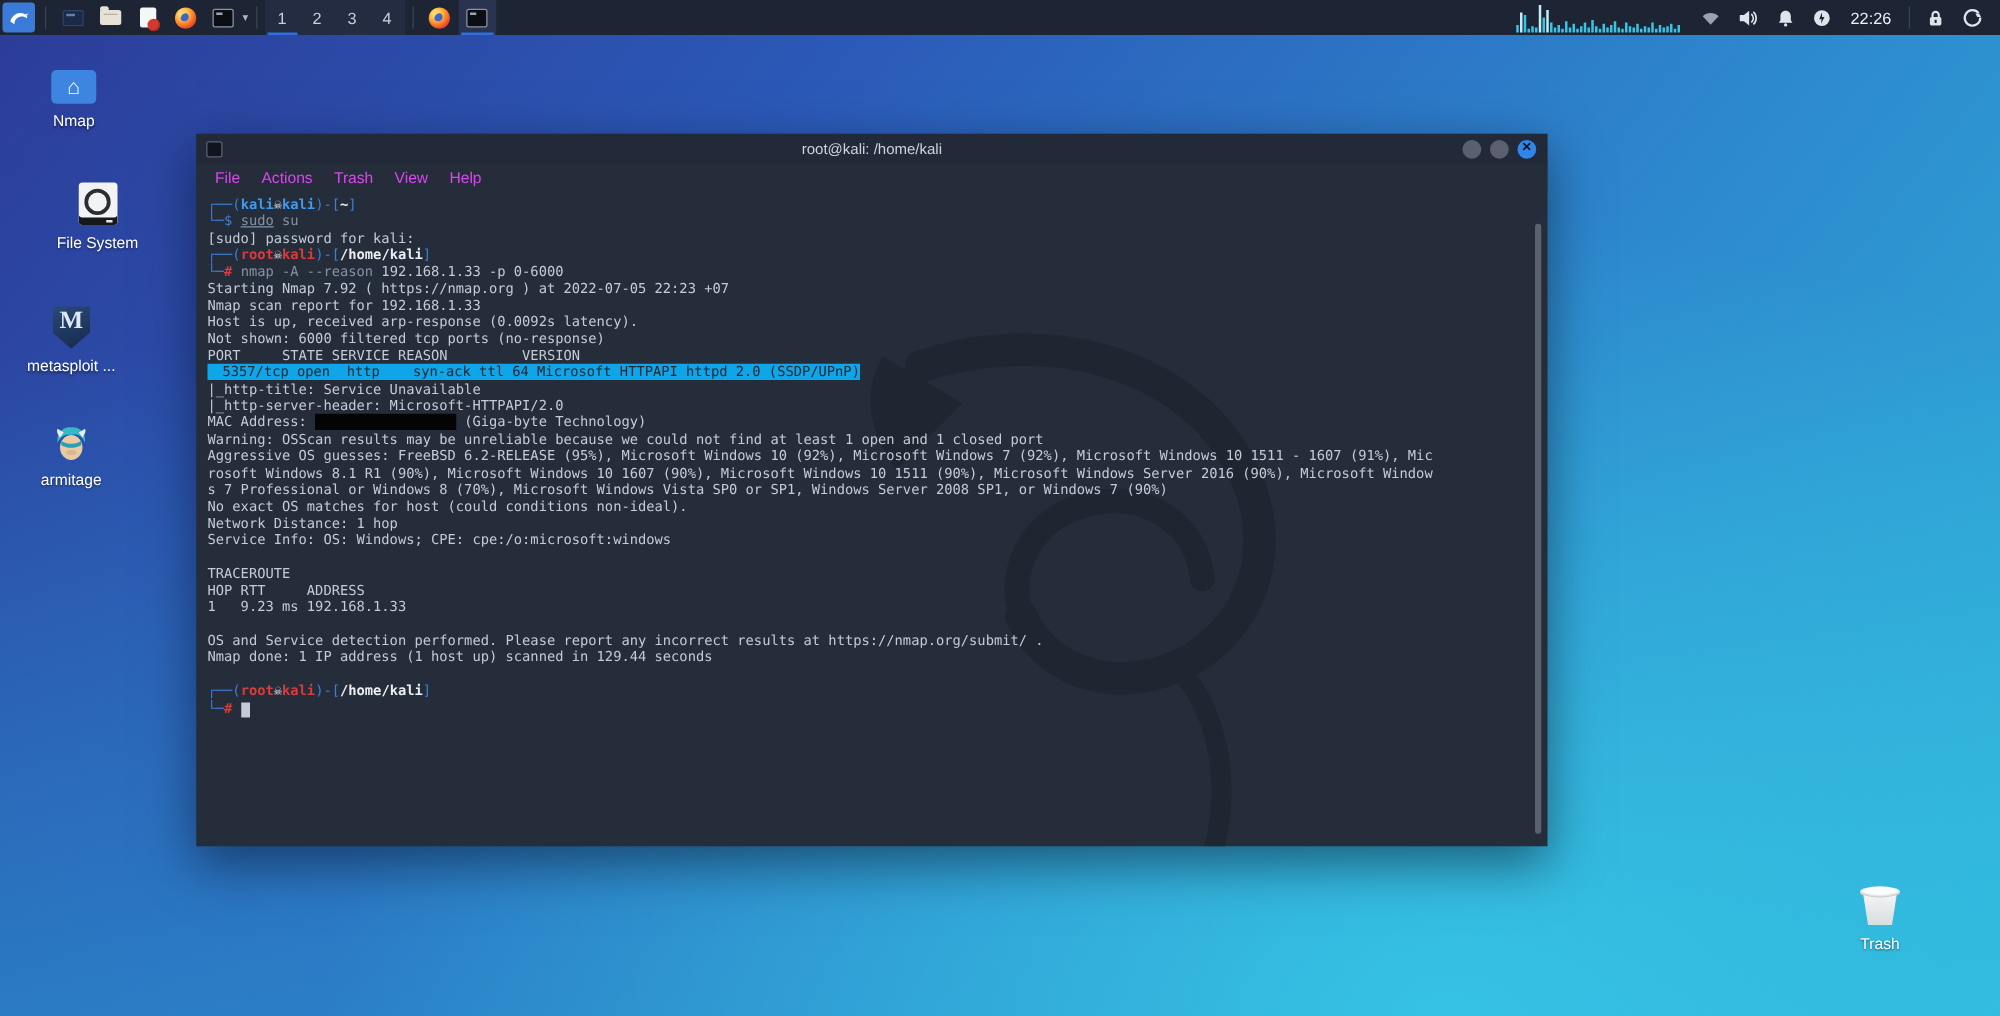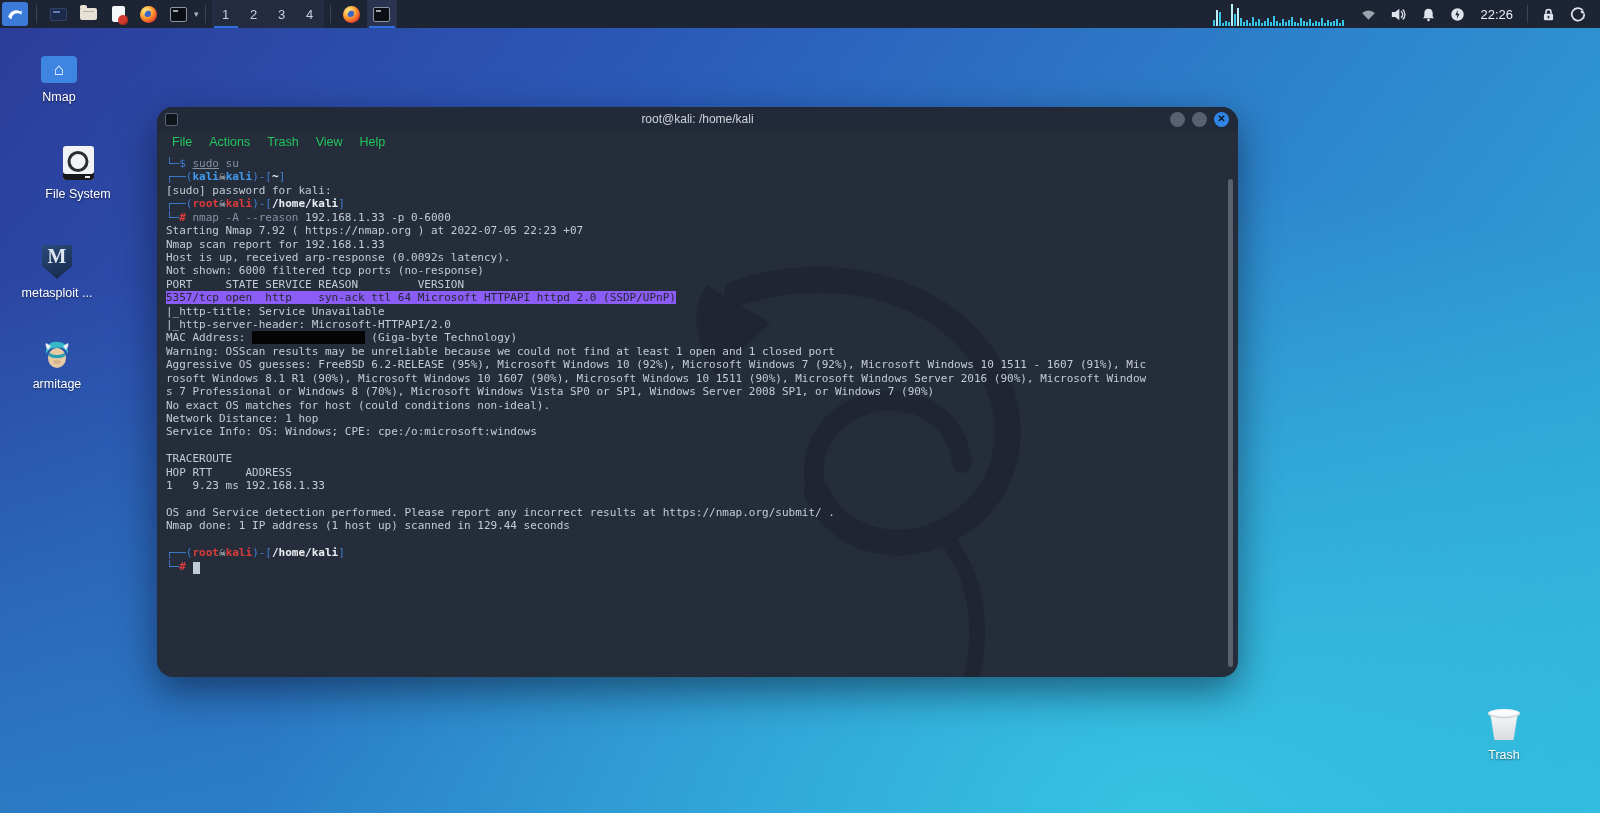--- a/index.html
+++ b/index.html
@@ -54,40 +54,40 @@
   .ic-home { width:36px; height:27px; background:#3d85e0; border-radius:4px; display:flex; align-items:center; justify-content:center; color:#fff; font-size:17px; }
   .ic-fs { width:31px; height:34px; background:#f2f3f4; border-radius:3px; position:relative; box-shadow:inset 0 -6px 0 #17181a; }
   .ic-fs::before { content:""; position:absolute; top:5px; left:50%; transform:translateX(-50%); width:15px; height:15px; border:3.5px solid #2b2d30; border-radius:50%; }
   .ic-fs::after { content:""; position:absolute; bottom:2px; right:4px; width:5px; height:2px; background:#e8e8e8; }
   .ic-msf { width:30px; height:34px; background:linear-gradient(160deg,#2a4a78,#16294a); clip-path:polygon(0 0,100% 0,100% 62%,50% 100%,0 62%); display:flex; align-items:flex-start; justify-content:center; color:#dfe7f2; font-weight:bold; font-size:20px; font-family:"Liberation Serif",serif; }
   .ic-trash { position:relative; width:34px; height:32px; }
   .ic-trash .cup { position:absolute; top:4px; left:2px; width:30px; height:27px; background:linear-gradient(#f5f6f7,#d9dde0); clip-path:polygon(4% 0,96% 0,82% 100%,18% 100%); border-radius:0 0 6px 6px; }
   .ic-trash .lid { position:absolute; top:0; left:1px; width:32px; height:9px; background:#fbfcfd; border-radius:50%; box-shadow:inset 0 -1px 2px #b9bfc4; }
 
   
-  .window { position:absolute; left:157px; top:107px; width:1081px; height:570px; border-radius:16px;
+  .window { position:absolute; left:157px; top:107px; width:1081px; height:570px; border-radius:0;
     background:#262d3a; box-shadow:0 14px 38px rgba(5,10,25,.5); overflow:hidden; z-index:10; }
   .titlebar { height:24px; background:#222938; display:flex; align-items:center; position:relative; }
   .title-ic { width:13px; height:13px; margin-left:8px; background:#10141c; border:1px solid #5b6372; border-radius:2px; }
   .title-txt { position:absolute; left:0; right:0; text-align:center; font-size:12px; color:#ced3db; }
   .wbtns { margin-left:auto; display:flex; gap:7px; padding-right:9px; z-index:2; }
   .wbtn { width:15px; height:15px; border-radius:50%; background:#596070; cursor:pointer; }
   .wbtn.close { background:#2f86e8; color:#10151e; font-size:10px; font-weight:bold; display:flex; align-items:center; justify-content:center; line-height:1; }
   .menubar { height:22px; display:flex; align-items:center; gap:17px; padding-left:15px; background:#262d3a; }
-  .menubar span { font-size:12.5px; color:#22c55e; cursor:pointer; }
+  .menubar span { font-size:12.5px; color:#d946ef; cursor:pointer; }
   .term { position:relative; padding:4px 9px 0 9px; height:calc(100% - 46px); }
   .tline { font-family:"DejaVu Sans Mono","Liberation Mono",monospace; font-size:11px; line-height:13.42px; min-height:13.42px; white-space:pre; color:#c3cbd6; position:relative; z-index:2; }
   .tline .b  { color:#3e7ed2; }
   .tline .bb { color:#3f9bf0; font-weight:bold; }
   .tline .r  { color:#da3b3b; font-weight:bold; }
   .tline .sk { color:#dde2e9; }
   .tline .wb { color:#eaedf2; font-weight:bold; }
   .tline .g  { color:#8492a4; }
   .tline .gu { color:#8492a4; text-decoration:underline; }
-  .tline .hl { background:#8b5cf6; color:#23272e; }
+  .tline .hl { background:#0ea5e9; color:#23272e;padding-left:12px; }
   .tline .redact { background:#040404; color:transparent; }
   .tline .cur { display:inline-block; width:7px; height:12px; background:#c3cbd6; vertical-align:-2px; }
   .watermark { position:absolute; left:520px; top:100px; z-index:1; opacity:.55; pointer-events:none; }
   .vscroll { position:absolute; top:26px; right:5px; bottom:10px; width:5px; background:#59616f; border-radius:3px; cursor:pointer; z-index:3; }
 </style>
 </head>
 <body>
 
 <div class="desktop">
 
@@ -272,22 +272,22 @@
     <div class="term">
       <svg class="watermark" width="420" height="470" viewBox="0 0 420 470">
         <g fill="none" stroke="#1b212c" stroke-linecap="round">
           <path d="M60 40 C150 10 260 30 310 110 C350 175 330 250 265 280 C215 302 160 285 140 240" stroke-width="26"></path>
           <path d="M140 240 C128 200 150 160 195 150 C240 140 280 165 285 210" stroke-width="20"></path>
           <path d="M265 280 C300 320 310 380 290 440" stroke-width="16"></path>
           <path d="M40 120 C20 90 15 60 30 35 L90 70 Z" stroke-width="4" fill="#1b212c"></path>
         </g>
       </svg>
       <div>
+          <div class="tline"><span class="b">┌──(</span><span class="bb">kali</span><span class="sk">☠</span><span class="bb">kali</span><span class="b">)-[</span><span class="wb">~</span><span class="b">]</span></div>
           <div class="tline"><span class="b">└─$</span><span> </span><span class="gu">sudo</span><span class="g"> su</span></div>
-          <div class="tline"><span class="b">┌──(</span><span class="bb">kali</span><span class="sk">☠</span><span class="bb">kali</span><span class="b">)-[</span><span class="wb">~</span><span class="b">]</span></div>
           <div class="tline"><span>[sudo] password for kali:</span></div>
           <div class="tline"><span class="b">┌──(</span><span class="r">root</span><span class="sk">☠</span><span class="r">kali</span><span class="b">)-[</span><span class="wb">/home/kali</span><span class="b">]</span></div>
           <div class="tline"><span class="b">└─</span><span class="r">#</span><span> </span><span class="g">nmap -A --reason </span><span>192.168.1.33 -p 0-6000</span></div>
           <div class="tline"><span>Starting Nmap 7.92 ( https://nmap.org ) at 2022-07-05 22:23 +07</span></div>
           <div class="tline"><span>Nmap scan report for 192.168.1.33</span></div>
           <div class="tline"><span>Host is up, received arp-response (0.0092s latency).</span></div>
           <div class="tline"><span>Not shown: 6000 filtered tcp ports (no-response)</span></div>
           <div class="tline"><span>PORT     STATE SERVICE REASON         VERSION</span></div>
           <div class="tline"><span class="hl">5357/tcp open  http    syn-ack ttl 64 Microsoft HTTPAPI httpd 2.0 (SSDP/UPnP)</span></div>
           <div class="tline"><span>|_http-title: Service Unavailable</span></div>

